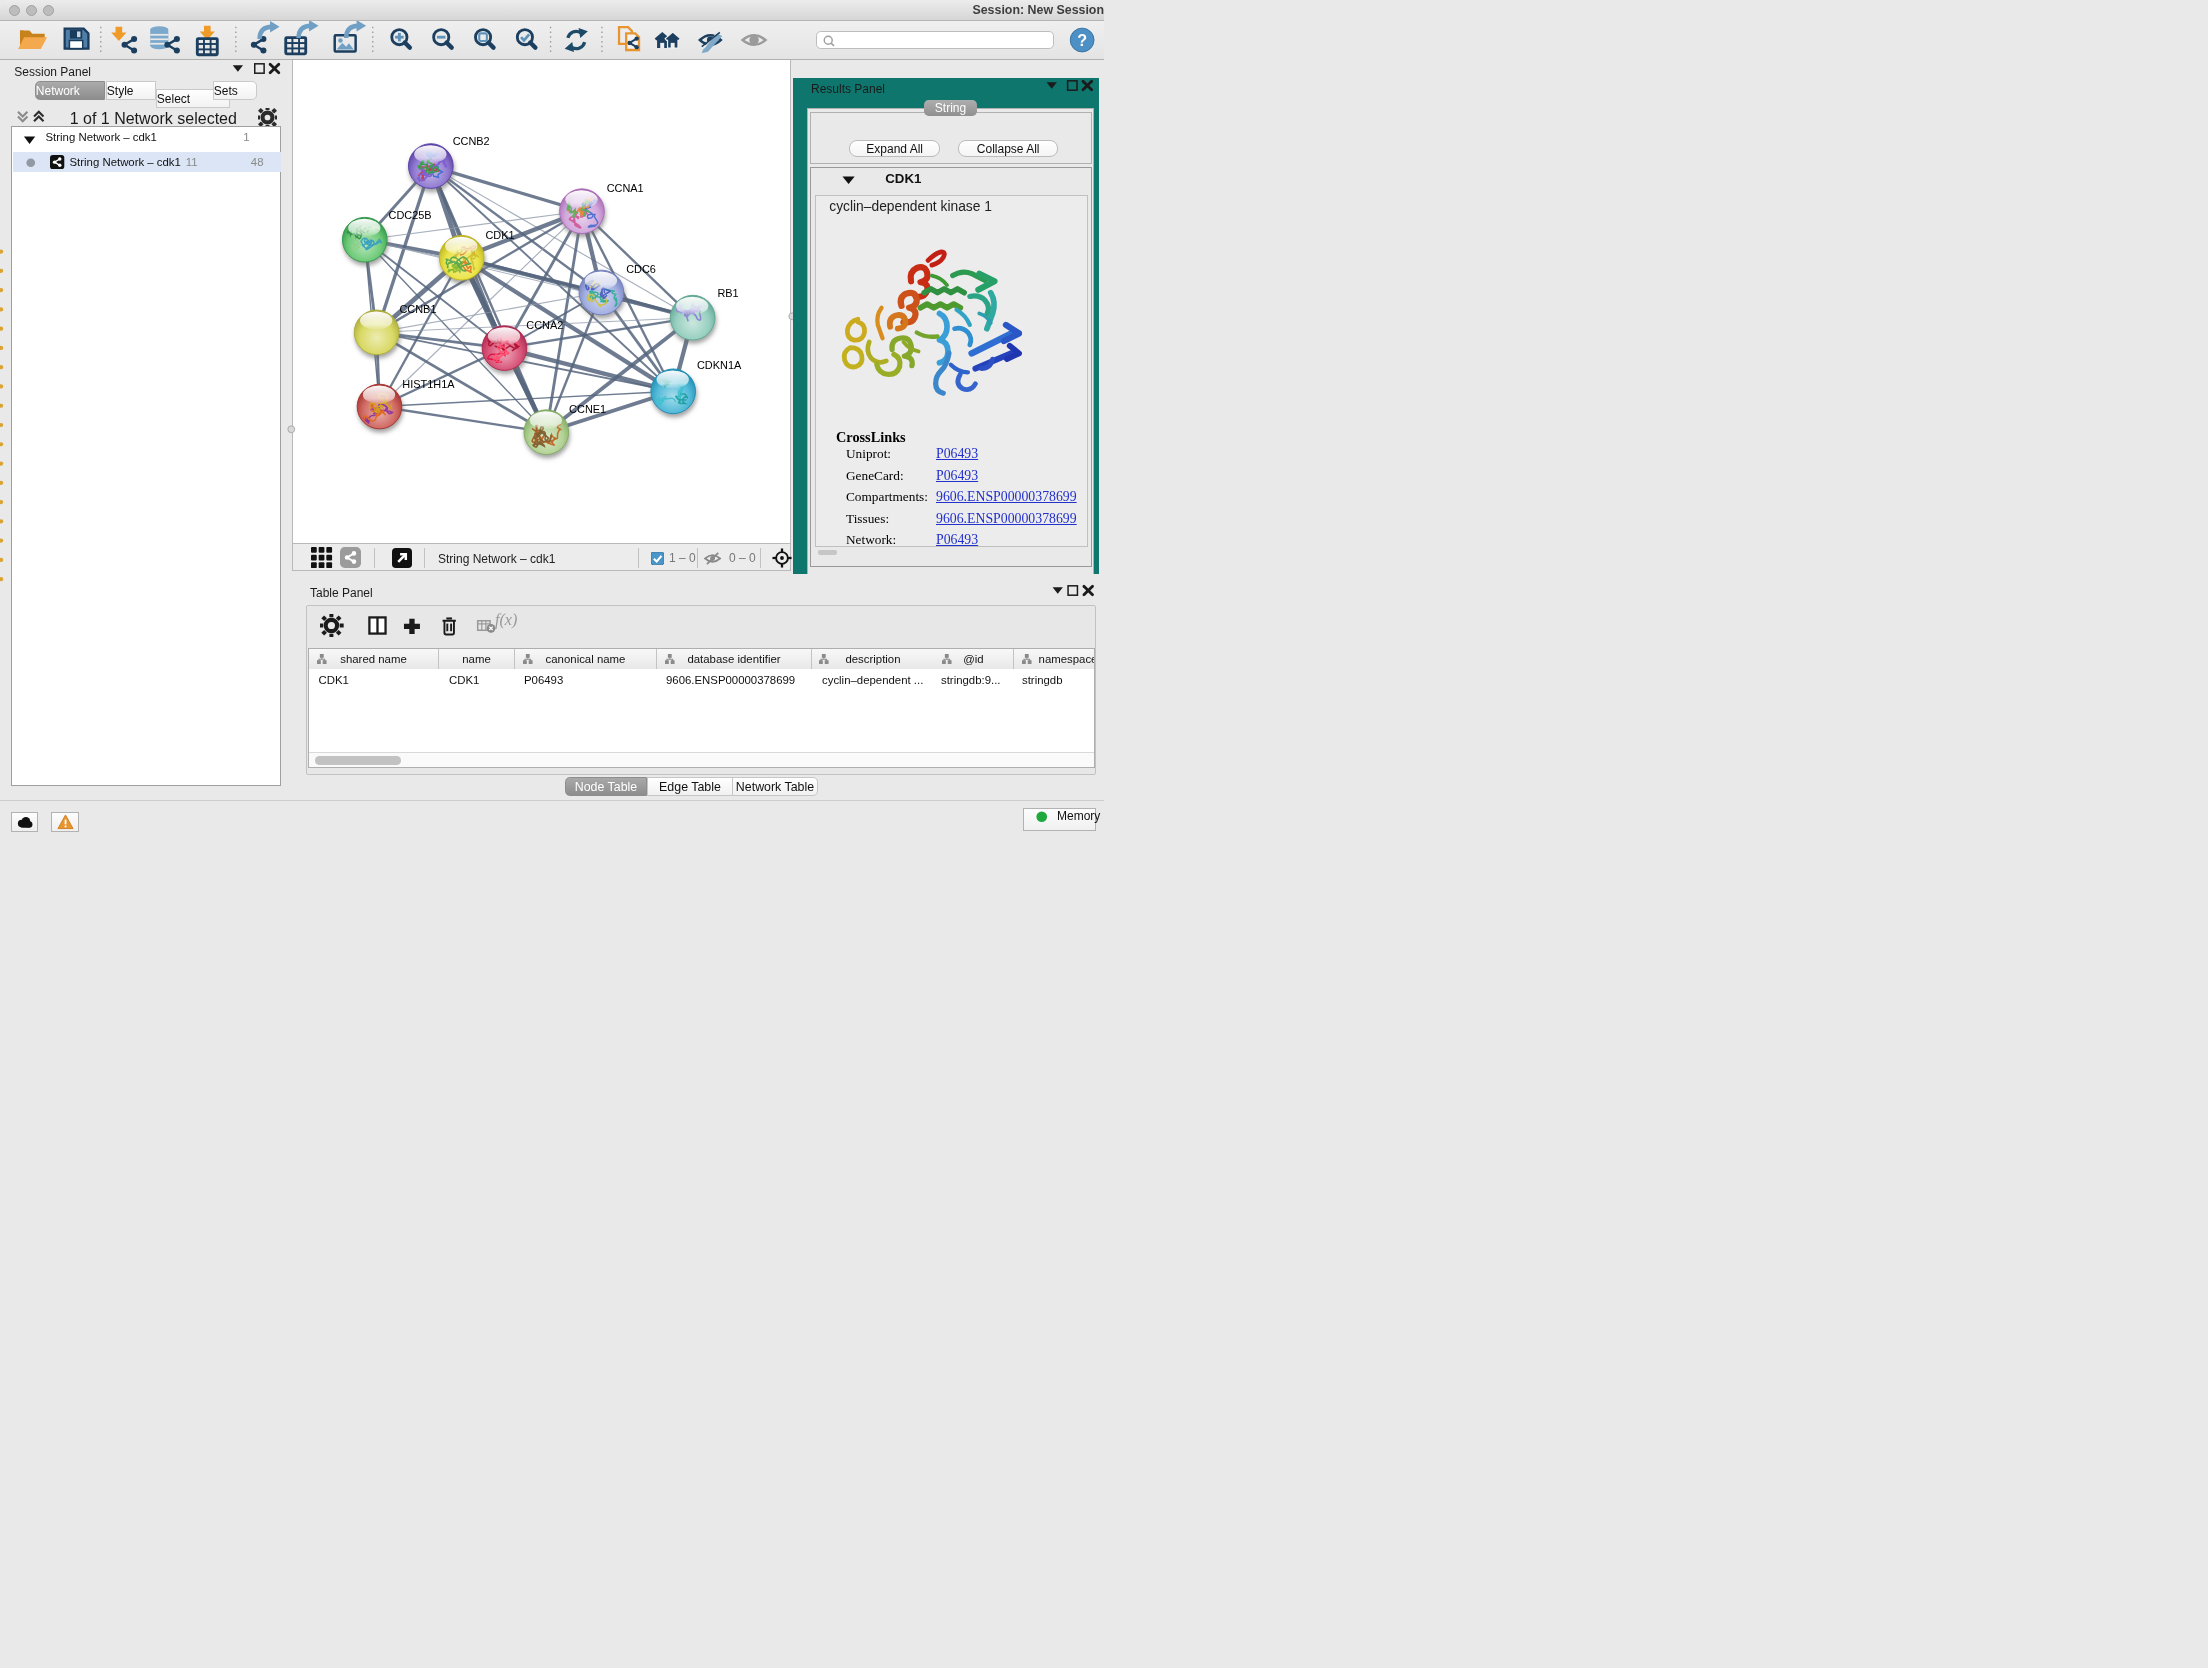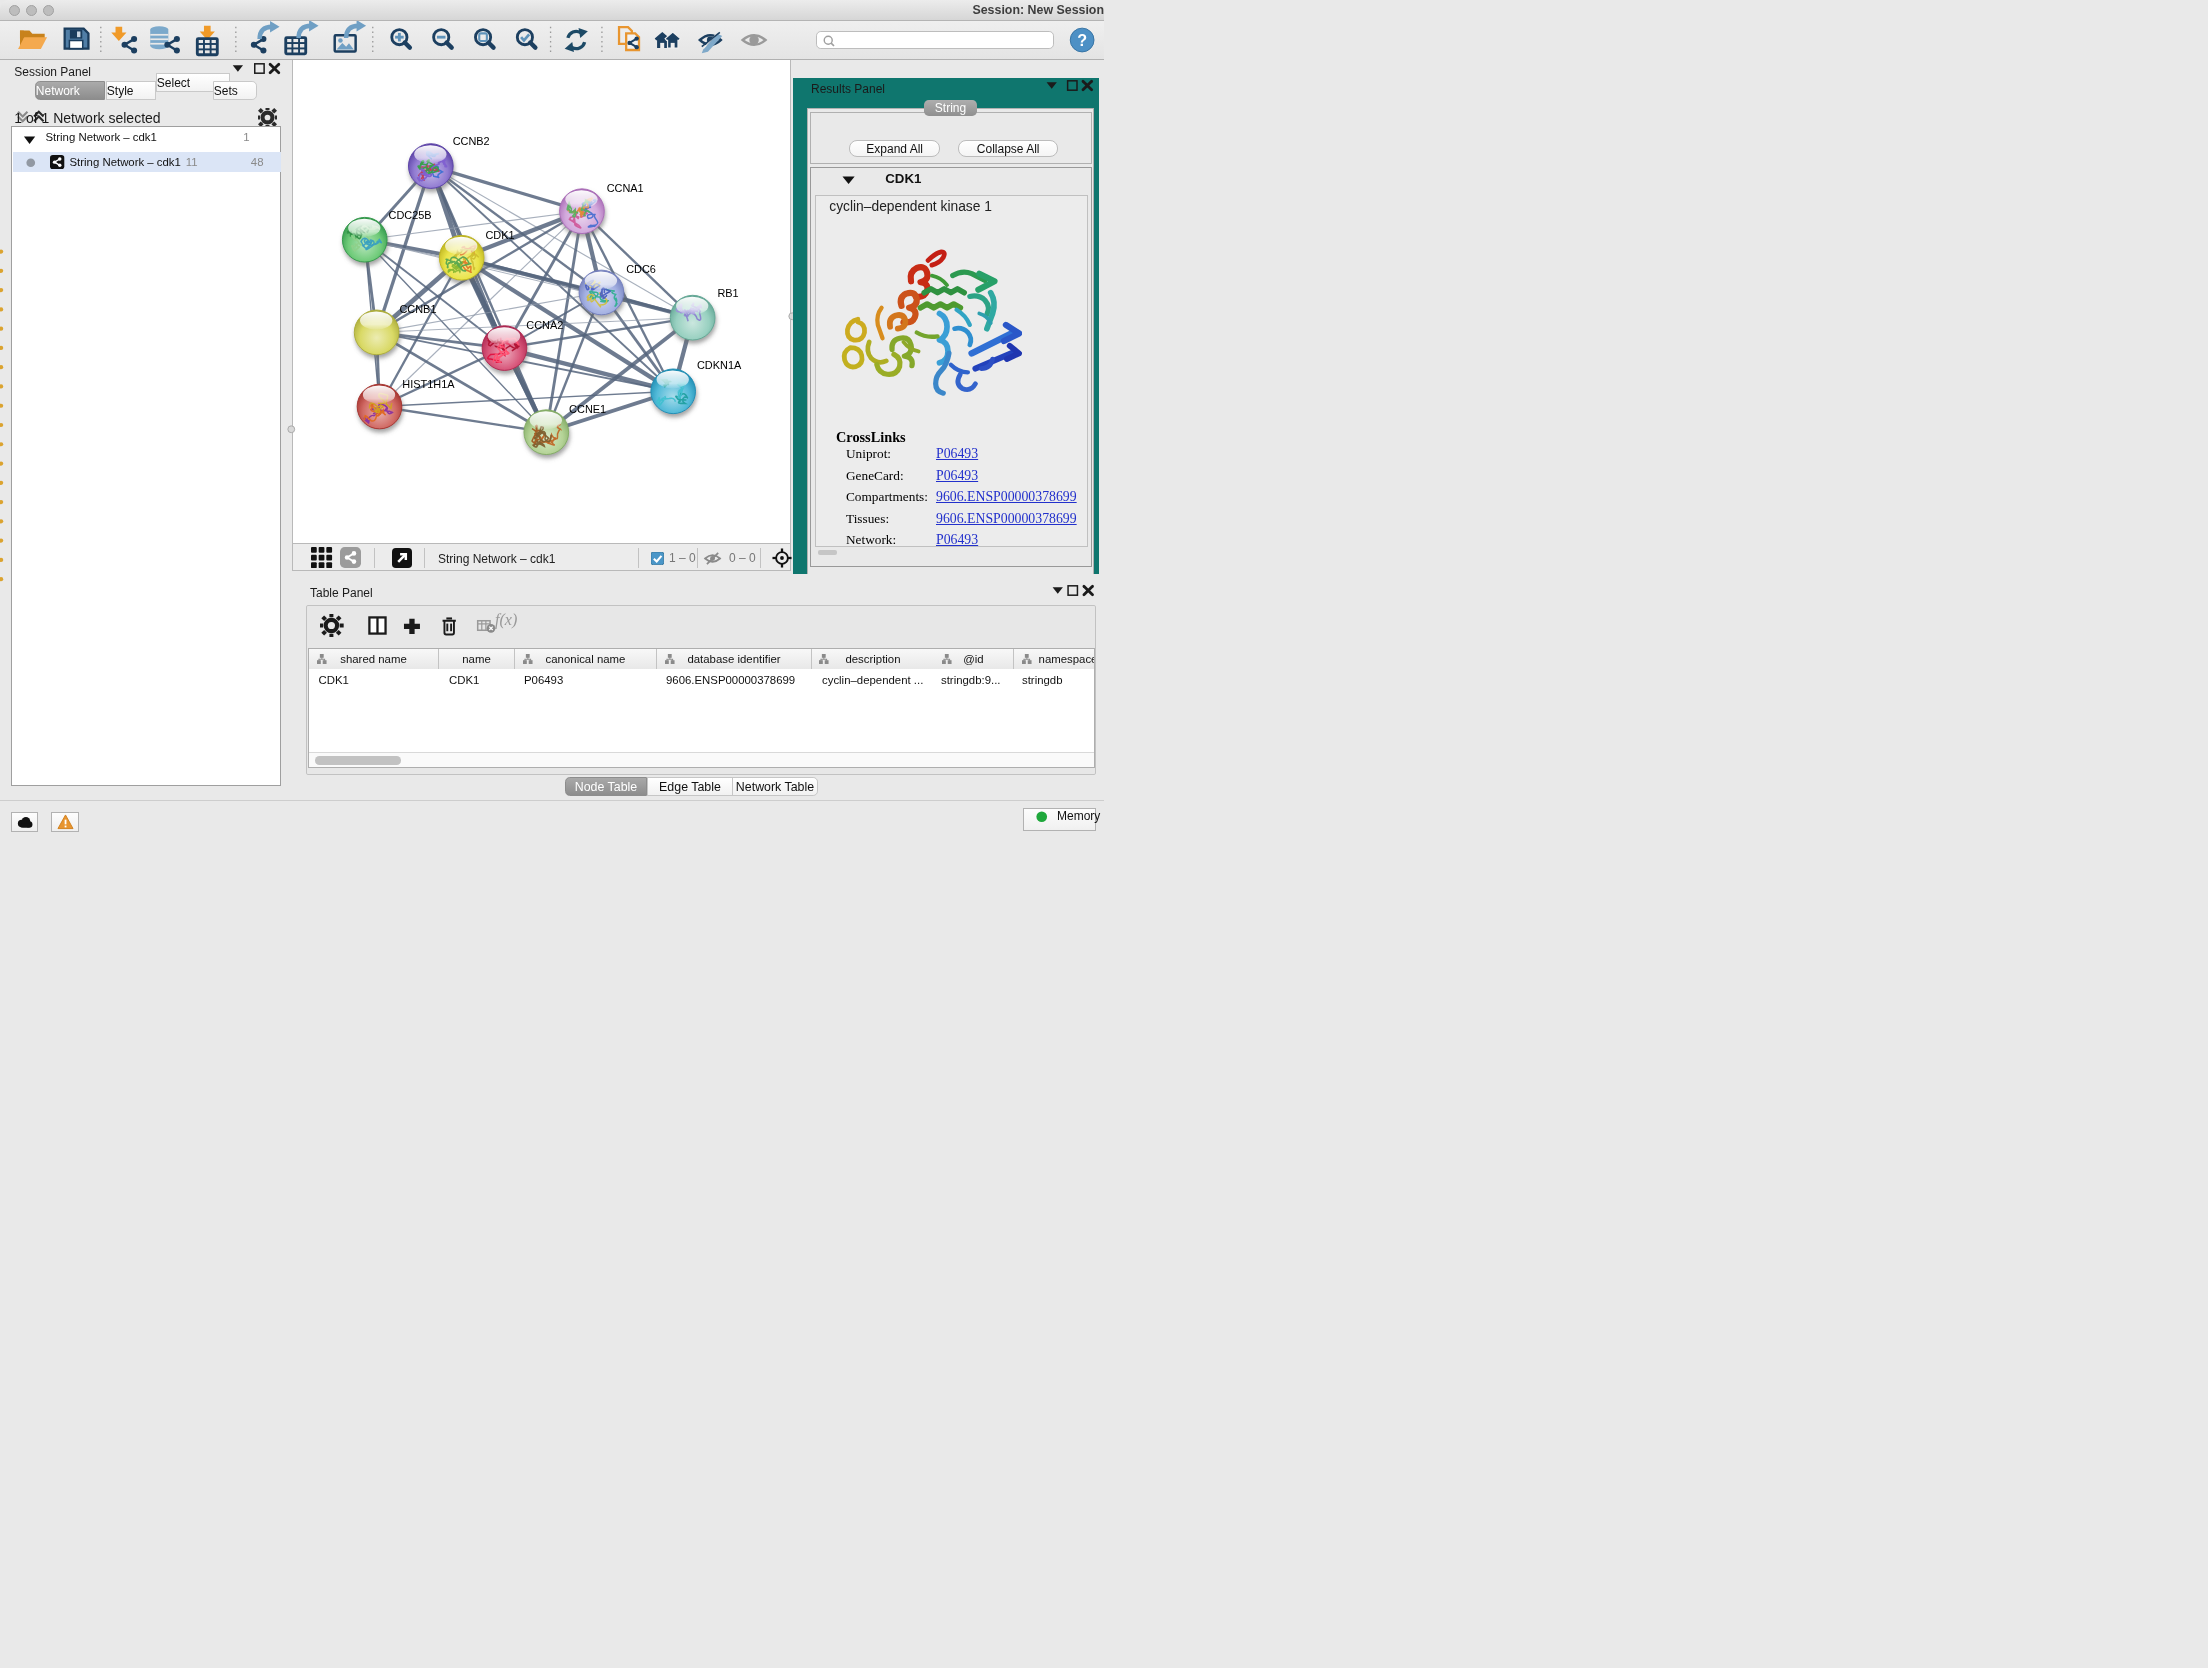--- a/index.html
+++ b/index.html
@@ -233,33 +233,33 @@
     <svg class="abs" style="left:224px;top:0" width="59" height="15" viewBox="0 0 62 16">
       <path d="M 3.5,4.5 h11 l-5.5,7 z" fill="#1b1b1b"></path>
       <rect x="27" y="3" width="10" height="10" fill="none" stroke="#1b1b1b" stroke-width="1.6"></rect>
       <g stroke="#1b1b1b" stroke-width="3" stroke-linecap="round">
         <line x1="43.4" y1="3.4000000000000004" x2="52.6" y2="12.6"></line>
         <line x1="52.6" y1="3.4000000000000004" x2="43.4" y2="12.6"></line>
       </g>
     </svg>
     <div class="seg sel" style="left:30px;width:70px;top:20px;border-radius:4.8px 0 0 4.8px">Network</div>
     <div class="seg" style="left:101px;width:50px;top:20px">Style</div>
-    <div class="seg" style="left:151px;width:74px;top:12px">Select</div>
+    <div class="seg" style="left:151px;width:74px;top:28px">Select</div>
     <div class="seg" style="left:208px;width:44px;top:20px;border-radius:0 4.8px 4.8px 0">Sets</div>
     <svg class="abs" style="left:11.4px;top:48px" width="38" height="17" viewBox="0 0 40 18">
 <g fill="none" stroke="#8a8a8a" stroke-width="2.2">
 <path d="M 2,3 l5,5 5,-5"></path>
         <path d="M 2,8 l5,5 5,-5"></path>
       </g>
 <g fill="none" stroke="#2b2b2b" stroke-width="2.2">
 <path d="M 19,8 l5,-5 5,5"></path>
         <path d="M 19,13 l5,-5 5,5"></path>
       </g>
     </svg>
-    <div class="abs" style="left:9.5px;width:278px;top:49px;text-align:left;font-size:14px;color:#1b1b1b">1 of 1 Network selected</div>
+    <div class="abs" style="left:9.5px;width:278px;top:49px;text-align:center;font-size:16px;color:#1b1b1b">1 of 1 Network selected</div>
     <svg class="abs" style="left:253px;top:47px" width="19" height="19" viewBox="0 0 20 20">
       <g>
         <rect x="17.9" y="7.9" width="4.2" height="4.2" transform="rotate(0 20.0 10.0)" fill="#2b2b2b"></rect>
         <rect x="14.971067811865476" y="14.971067811865476" width="4.2" height="4.2" transform="rotate(45 17.071067811865476 17.071067811865476)" fill="#2b2b2b"></rect>
         <rect x="7.9" y="17.9" width="4.2" height="4.2" transform="rotate(90 10.0 20.0)" fill="#2b2b2b"></rect>
         <rect x="0.8289321881345253" y="14.971067811865476" width="4.2" height="4.2" transform="rotate(135 2.9289321881345254 17.071067811865476)" fill="#2b2b2b"></rect>
         <rect x="-2.1" y="7.900000000000002" width="4.2" height="4.2" transform="rotate(180 0.0 10.000000000000002)" fill="#2b2b2b"></rect>
         <rect x="0.8289321881345226" y="0.8289321881345253" width="4.2" height="4.2" transform="rotate(225 2.9289321881345227 2.9289321881345254)" fill="#2b2b2b"></rect>
         <rect x="7.899999999999999" y="-2.1" width="4.2" height="4.2" transform="rotate(270 9.999999999999998 0.0)" fill="#2b2b2b"></rect>
         <rect x="14.971067811865476" y="0.8289321881345226" width="4.2" height="4.2" transform="rotate(315 17.071067811865476 2.9289321881345227)" fill="#2b2b2b"></rect>

